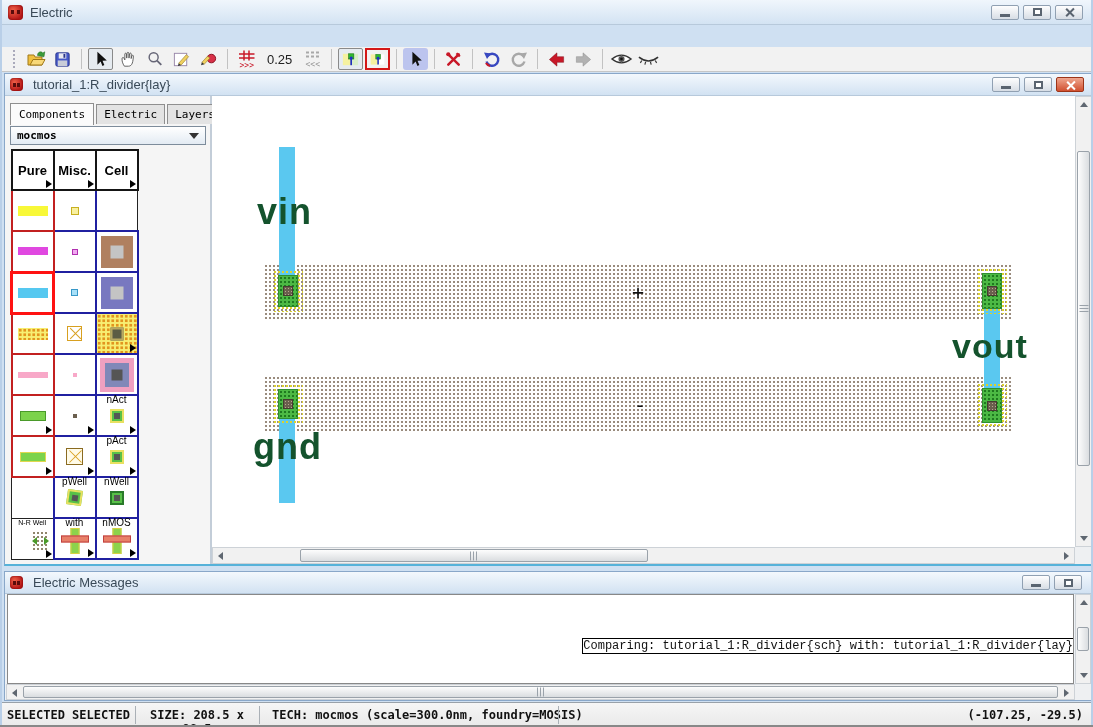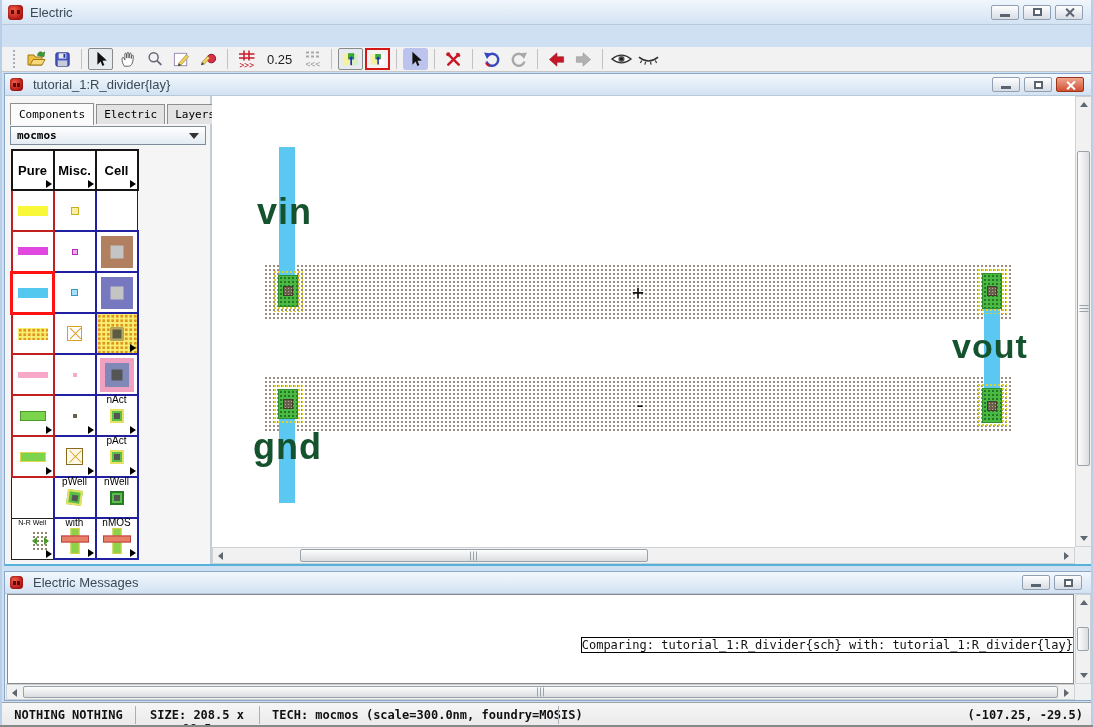--- a/index.html
+++ b/index.html
@@ -131,21 +131,21 @@
   .griph { position:absolute; left:50%; top:50%; transform:translate(-50%,-50%); width:8px; height:9px;
     background: repeating-linear-gradient(90deg,#9aa2aa 0 1px, transparent 1px 3px); }
   .corner { position:absolute; background:#eef0f2; }
 
   
   .msgwin { left:2px; top:571px; width:1089px; height:130px;text-align:right; }
   .msgbody { position:absolute; top:22px; left:0; right:0; bottom:0; background:#eef2f6; }
   .msgtext { position:absolute; left:2px; top:0; right:18px; bottom:16px; background:#fff;
     border:1px solid #808archive8a; border:1px solid #888; padding:3px 0 0 4px;
     font-family:"DejaVu Sans Mono", monospace; font-size:12px; line-height:19px; color:#111; white-space:pre; overflow:hidden; }
-  .boxed { outline:1px solid #000; }
+  .boxed { outline:1px solid #000;font-family:Liberation Mono, monospace; }
 
   
   .statusbar { position:absolute; left:0; top:702px; width:100%; height:25px;
     background:linear-gradient(#f6f6f6,#e9e9e9); border-top:1px solid #99a1a9;
     font-family:"DejaVu Sans Mono", monospace; font-size:12px; font-weight:bold; color:#111; }
   .ssep { position:absolute; top:3px; bottom:3px; width:1px; background:#aab0b6; }
 </style>
 </head>
 <body>
 
@@ -666,21 +666,21 @@
           </span>
         <span class="sbthumb h" style="top:1px; bottom:1px; left:16px; right:16px;">
             <span class="griph"></span>
           </span>
       </div>
       <div class="corner" style="right:1px; bottom:0; width:16px; height:16px;"></div>
     </div>
   </div>
 
   <div class="statusbar">
-    <span class="abs" style="left:0; top:5px; width:133px; text-align:center;">NOTHING NOTHING</span>
+    <span class="abs" style="left:0; top:5px; width:133px; text-align:center;">SELECTED SELECTED</span>
     <span class="ssep" style="left:133px;"></span>
     <span class="abs" style="left:134px; top:5px; width:122px; text-align:center;">SIZE: 208.5 x 98.5</span>
     <span class="ssep" style="left:257px;"></span>
     <span class="abs" style="left:270px; top:5px;">TECH: mocmos (scale=300.0nm, foundry=MOSIS)</span>
     <span class="ssep" style="left:556px;"></span>
     <span class="abs" style="right:8px; top:5px;">(-107.25, -29.5)</span>
   </div>
 
 </div>
 

